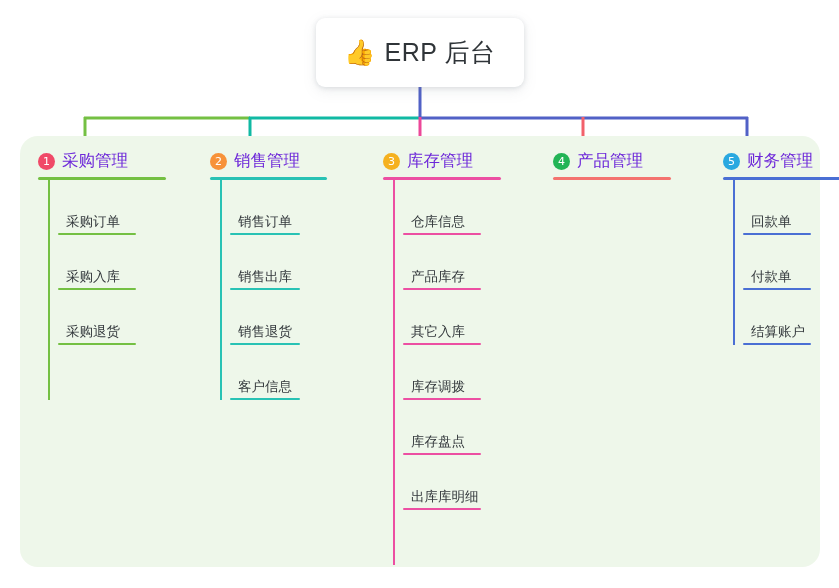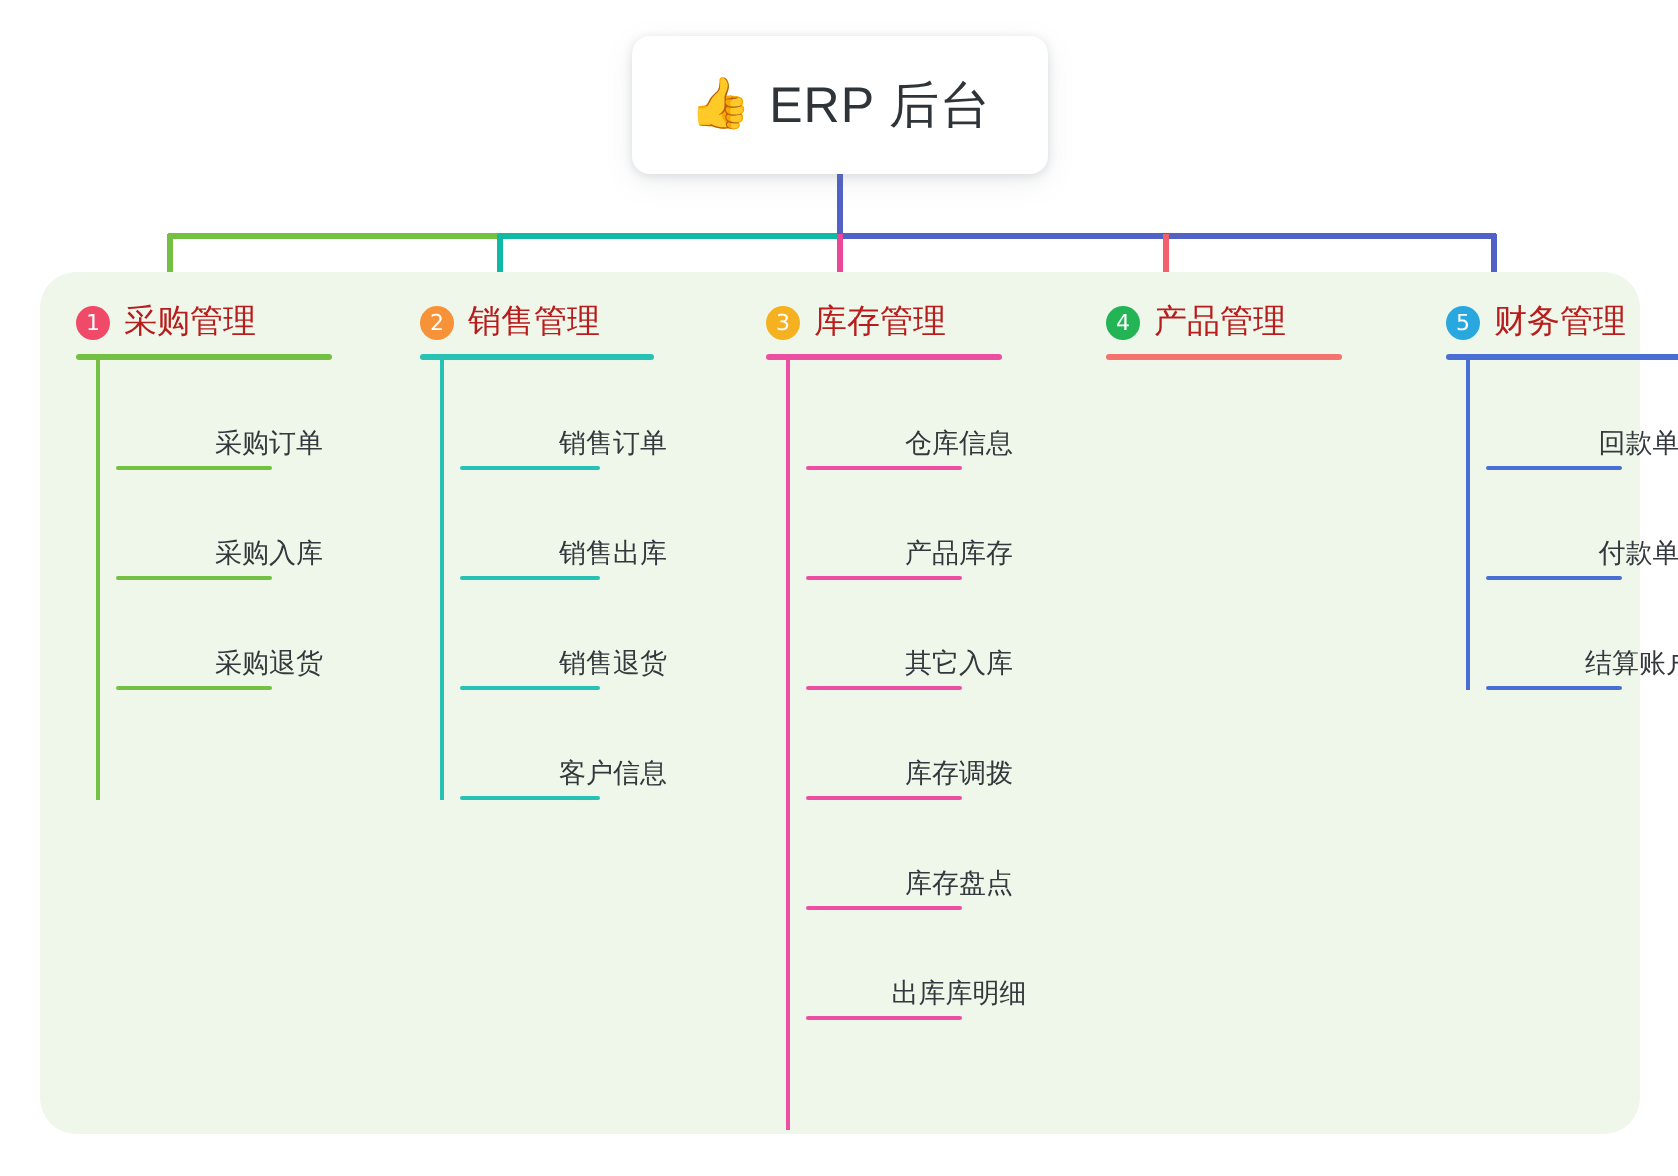--- a/index.html
+++ b/index.html
@@ -102,21 +102,21 @@
     border-radius: 50%;
     color: #ffffff;
     font-size: 11px;
     line-height: 17px;
     text-align: center;
     flex: 0 0 17px;
     font-family: "DejaVu Sans", sans-serif;
   }
   .col-title {
     font-size: 16.5px;
-    color: #b91c1c;
+    color: #6d28d9;
     white-space: nowrap;
   }
   .head-rule {
     position: absolute;
     left: 0;
     bottom: 0;
     height: 3px;
     border-radius: 2px;
   }
 
@@ -129,21 +129,20 @@
     left: 10px;
     top: 0;
     width: 2px;
   }
   .item {
     position: relative;
     height: 55px;
     display: flex;
     align-items: flex-end;
     padding-bottom: 4px;
-    justify-content: center;
   }
   .item .item-label {
     font-size: 13.5px;
     color: #33383c;
     white-space: nowrap;
     padding-left: 8px;
   }
   .item-rule {
     position: absolute;
     left: 0;

